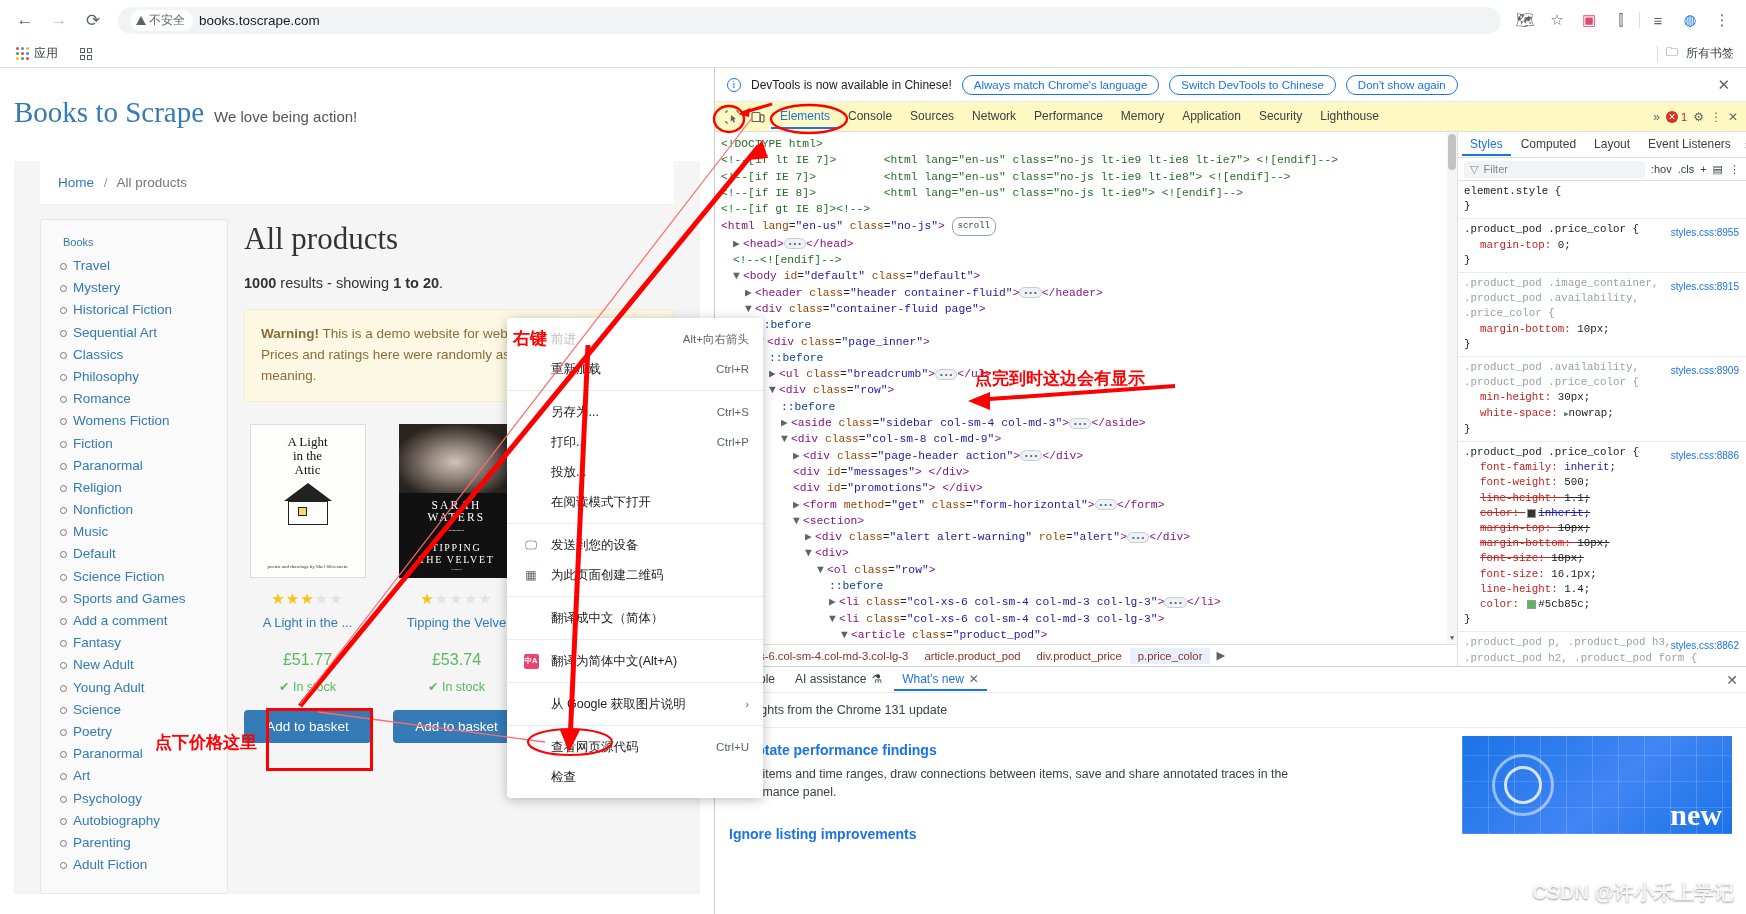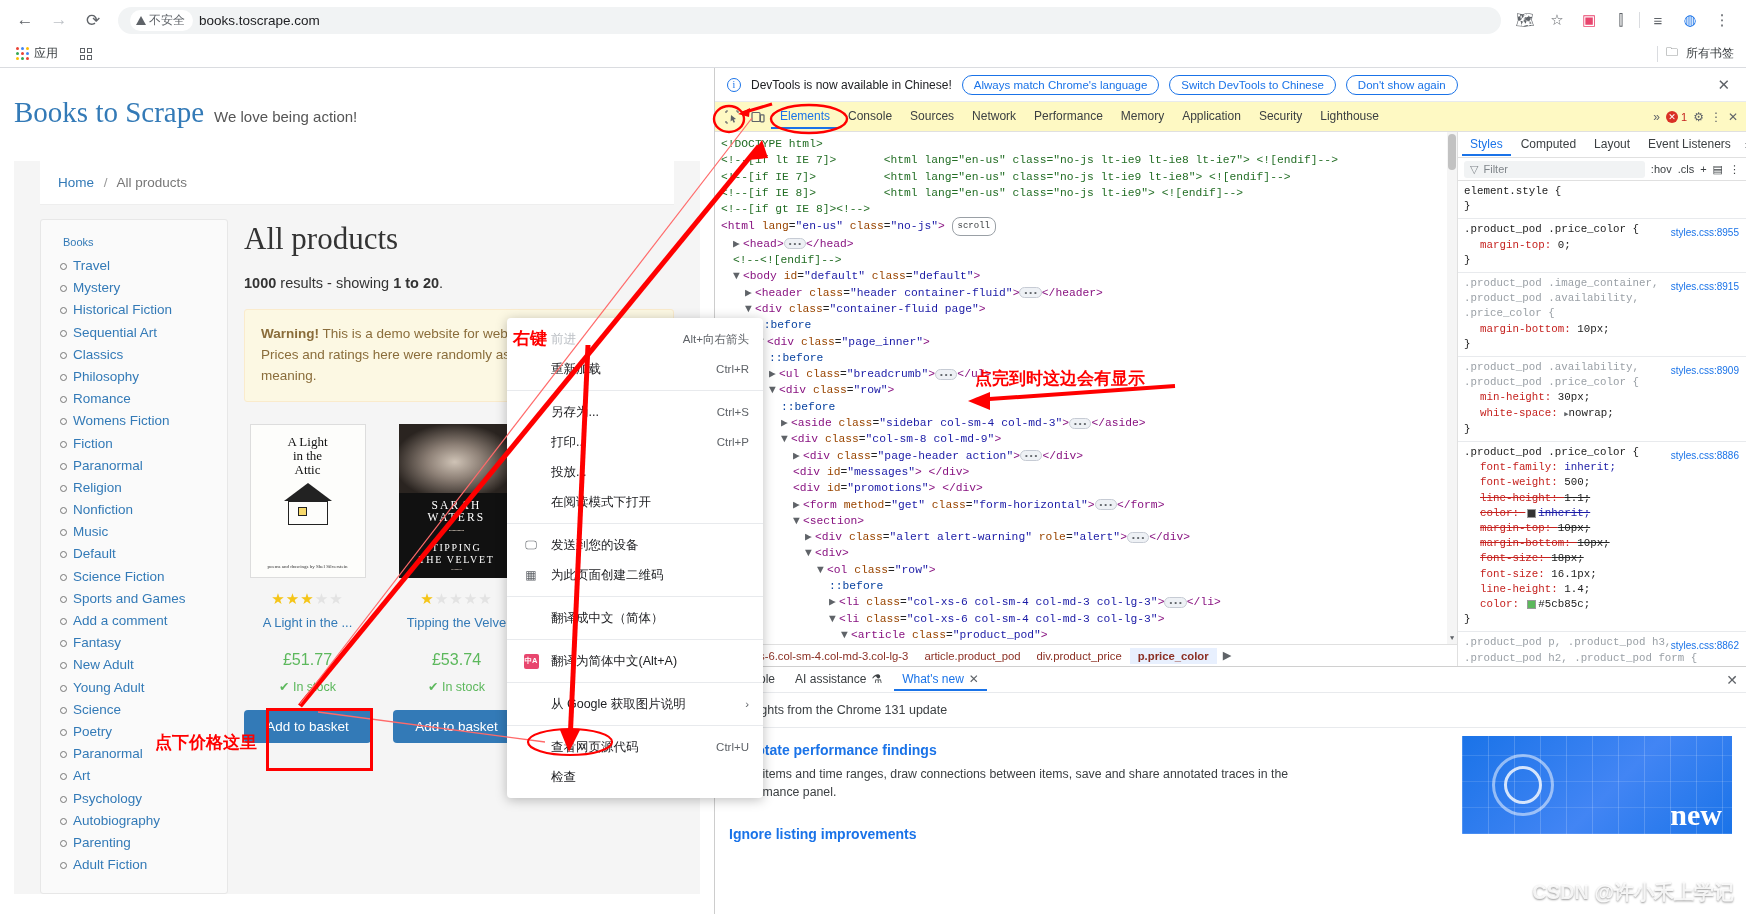--- a/index.html
+++ b/index.html
@@ -198,21 +198,21 @@
   #dom-scroll-thumb { position:absolute; top:2px; left:1px; width:8px; height:36px; background:#c2c2c2; border-radius:4px; }
   #dom-scroll-up, #dom-scroll-dn { position:absolute;left:0;width:10px;height:11px;color:#5f6368;font-size:7px;text-align:center;line-height:11px; }
   #dom-scroll-up { top:0; } #dom-scroll-dn { bottom:0; }
 
   #breadcrumb-bar {
     height:22px; flex:0 0 22px; display:flex; align-items:center; gap:0;
     border-top:1px solid #e0e0e0; background:#fff; font-size:11.3px; padding-left:4px;
     font-family:"Liberation Sans", sans-serif;
   }
   .crumb { padding:2px 8px; color:#8b2f23; cursor:pointer; white-space:nowrap; }
-  .crumb.active { background:#e8f0fe; color:#8b2f23;font-weight:bold; }
+  .crumb.active { background:#e8f0fe; color:#8b2f23; }
   .crumb-more { padding:2px 6px; color:#5f6368; }
 
   #styles-pane {
     width:288px; flex:0 0 288px; display:flex; flex-direction:column;
     background:#fff; min-width:0;
   }
   #styles-tabs {
     height:26px; flex:0 0 26px; display:flex; align-items:center; gap:2px;
     border-bottom:1px solid #e0e0e0; font-size:12px; padding:0 4px; color:#3c4043;
   }

